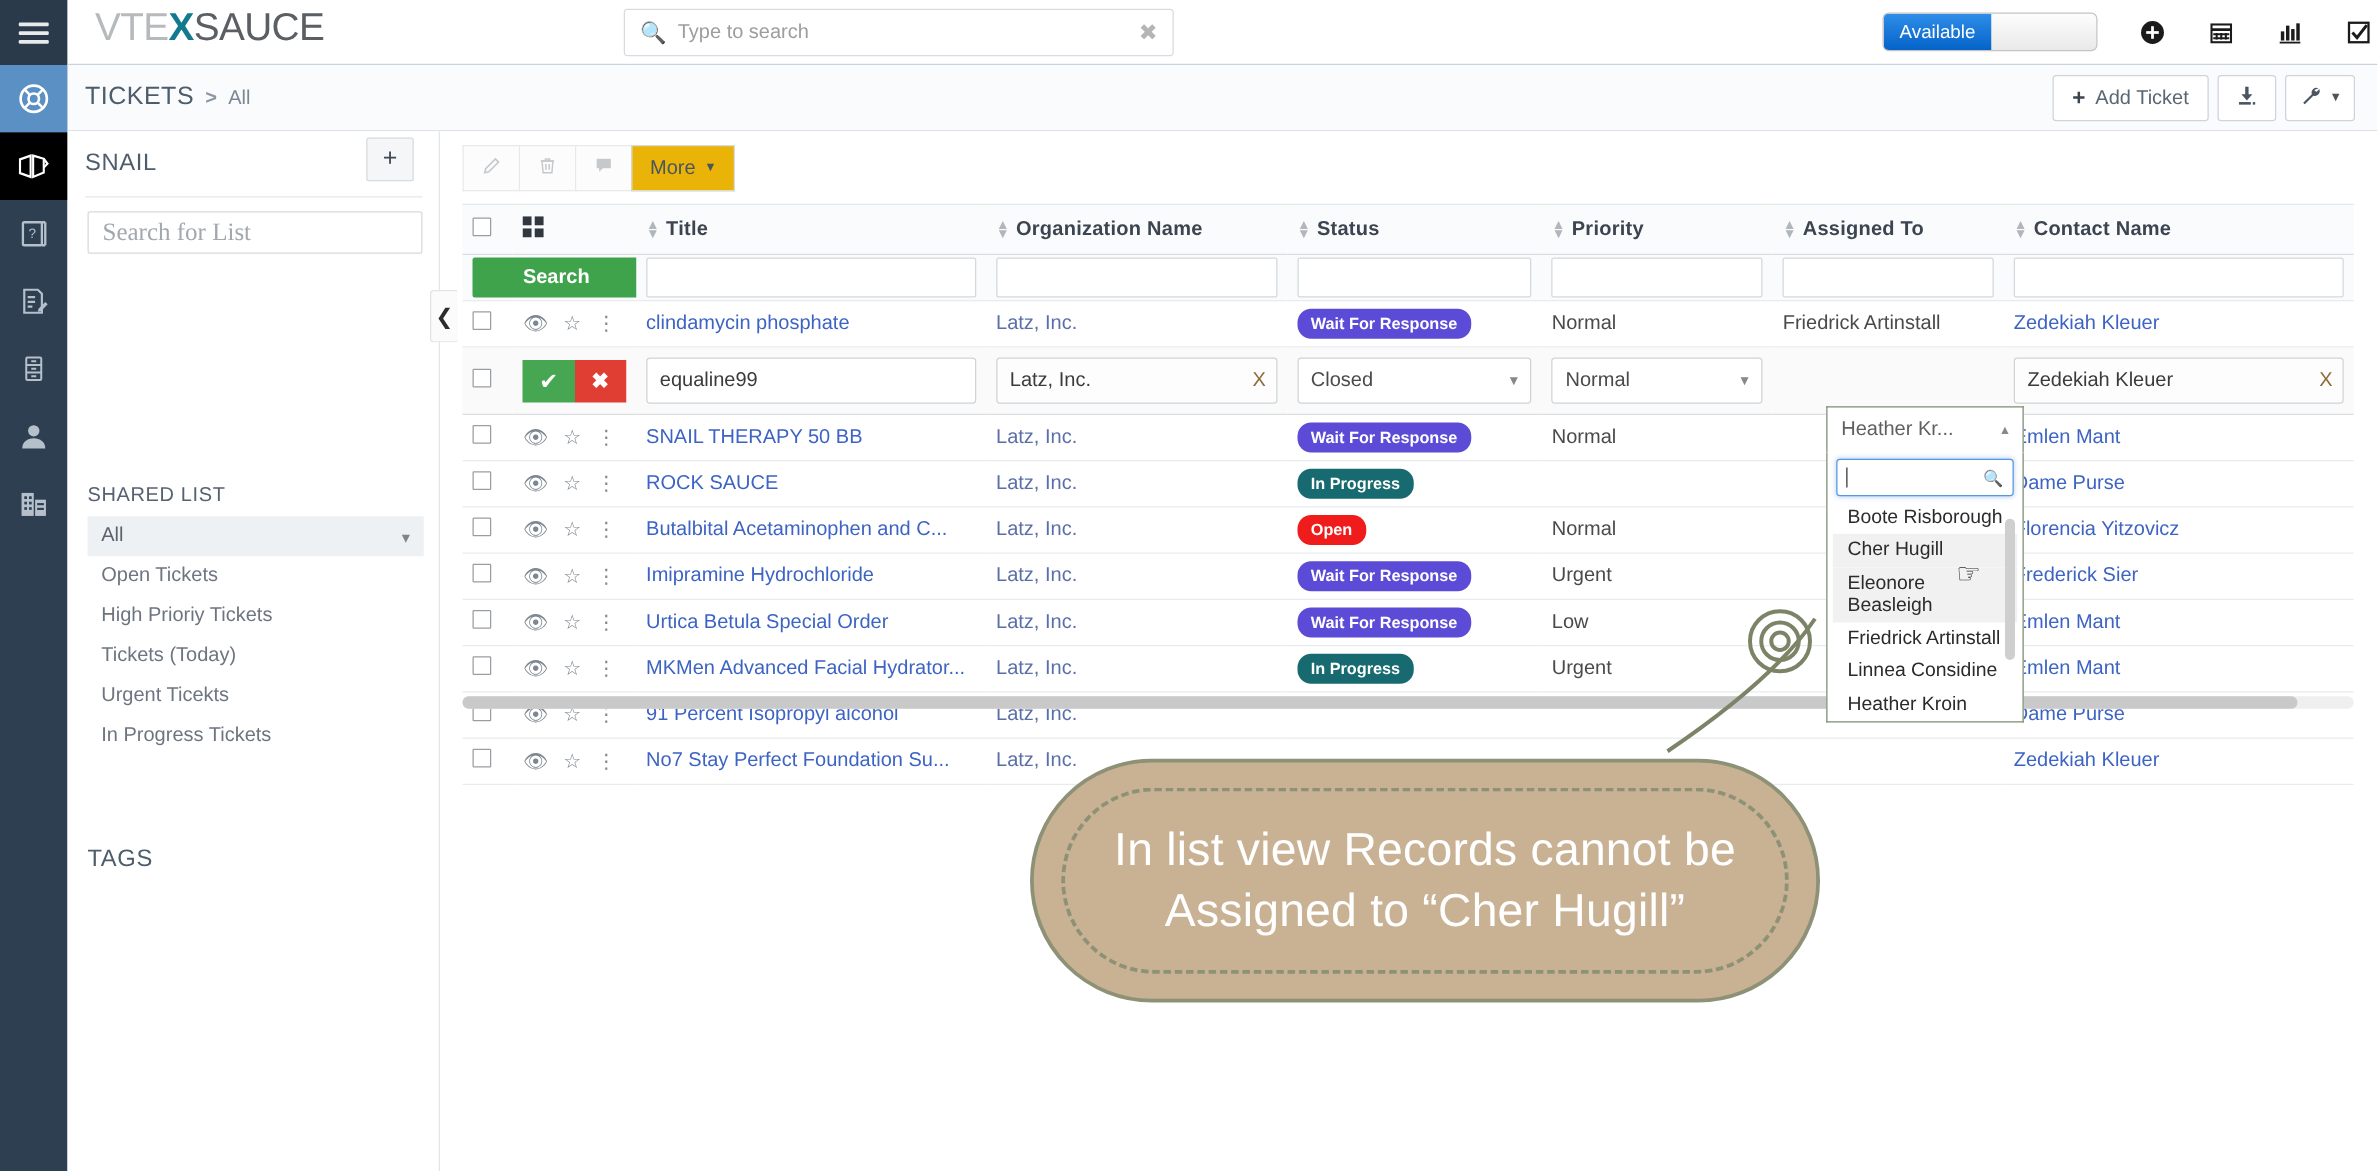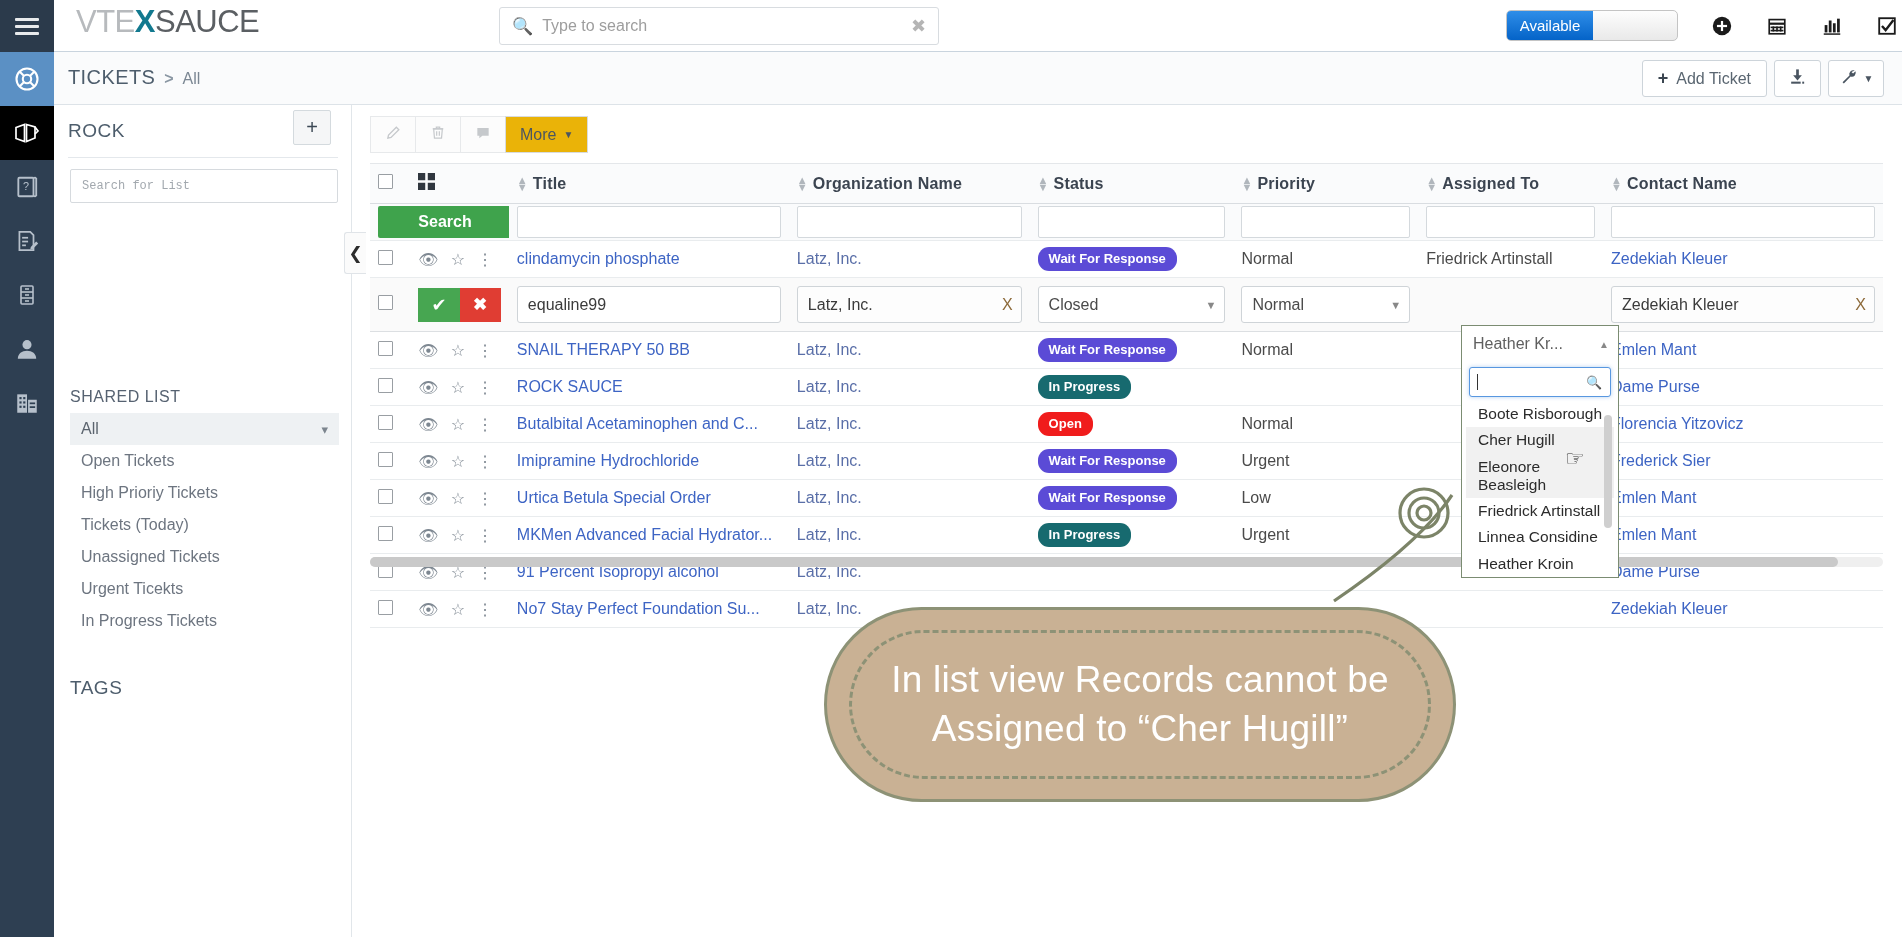--- a/index.html
+++ b/index.html
@@ -120,22 +120,22 @@
     font-size: 20px; color: #3c4855; border-radius: 2px;
   }
   .lists-div { position: absolute; left: 14px; top: 52px; width: 270px; height: 1px; background: #e4e8ec; }
   .lists-search {
     position: absolute; left: 16px; top: 64px;
     width: 268px; height: 34px;
     border: 1px solid #d6dade; background: #fff; border-radius: 2px;
   }
   .lists-search input {
     width: 100%; height: 100%; border: 0; outline: none;
-    padding: 0 11px; font-size: 12px; color: #666;
-    font-family: Liberation Mono, monospace; background: transparent;
+    padding: 0 11px; font-size: 20px; color: #666;
+    font-family: Liberation Serif, serif; background: transparent;
   }
   .lists-search input::placeholder { color: #a2a8ae; }
   .shared-label { position: absolute; left: 16px; top: 283px; font-size: 16px; color: #566271; letter-spacing: 0.5px; }
   .shared-items { position: absolute; left: 16px; top: 308px; width: 269px; }
   .shared-item {
     height: 32px; display: flex; align-items: center;
     padding: 0 11px; font-size: 16px; color: #6d7580;
     justify-content: space-between;
   }
   .shared-item.sel { background: #eef1f3; color: #5b646e; }
@@ -477,44 +477,41 @@
             <path d="M20 4.5 a5 5 0 0 0-6.8 6.1 L4.5 19.2 l1.6 1.6 8.6-8.7 A5 5 0 0 0 20.8 5.3 L17.8 8.3 l-2.1-2.1 Z"></path>
           </svg>
         </span>
         <span style="font-size:10px;color:#4a5561;">▼</span>
       </div>
     </div>
   </div>
 
   <div class="lists-panel">
     <div class="lists-head">
-      <div class="lists-title">ROCK</div>
+      <div class="lists-title">SNAIL</div>
       <div class="lists-add">+</div>
     </div>
     <div class="lists-div"></div>
     <div class="lists-search">
       <input type="text" placeholder="Search for List" style="">
     </div>
     <div class="shared-label">SHARED LIST</div>
     <div class="shared-items">
       <div class="shared-item sel">
         <span>All</span>
         <span class="chev">▾</span>
       </div>
       <div class="shared-item">
         <span>Open Tickets</span>
       </div>
       <div class="shared-item">
         <span>High Prioriy Tickets</span>
       </div>
       <div class="shared-item">
         <span>Tickets (Today)</span>
-      </div>
-      <div class="shared-item">
-        <span>Unassigned Tickets</span>
       </div>
       <div class="shared-item">
         <span>Urgent Ticekts</span>
       </div>
       <div class="shared-item">
         <span>In Progress Tickets</span>
       </div>
     </div>
     <div class="tags-label">TAGS</div>
   </div>

